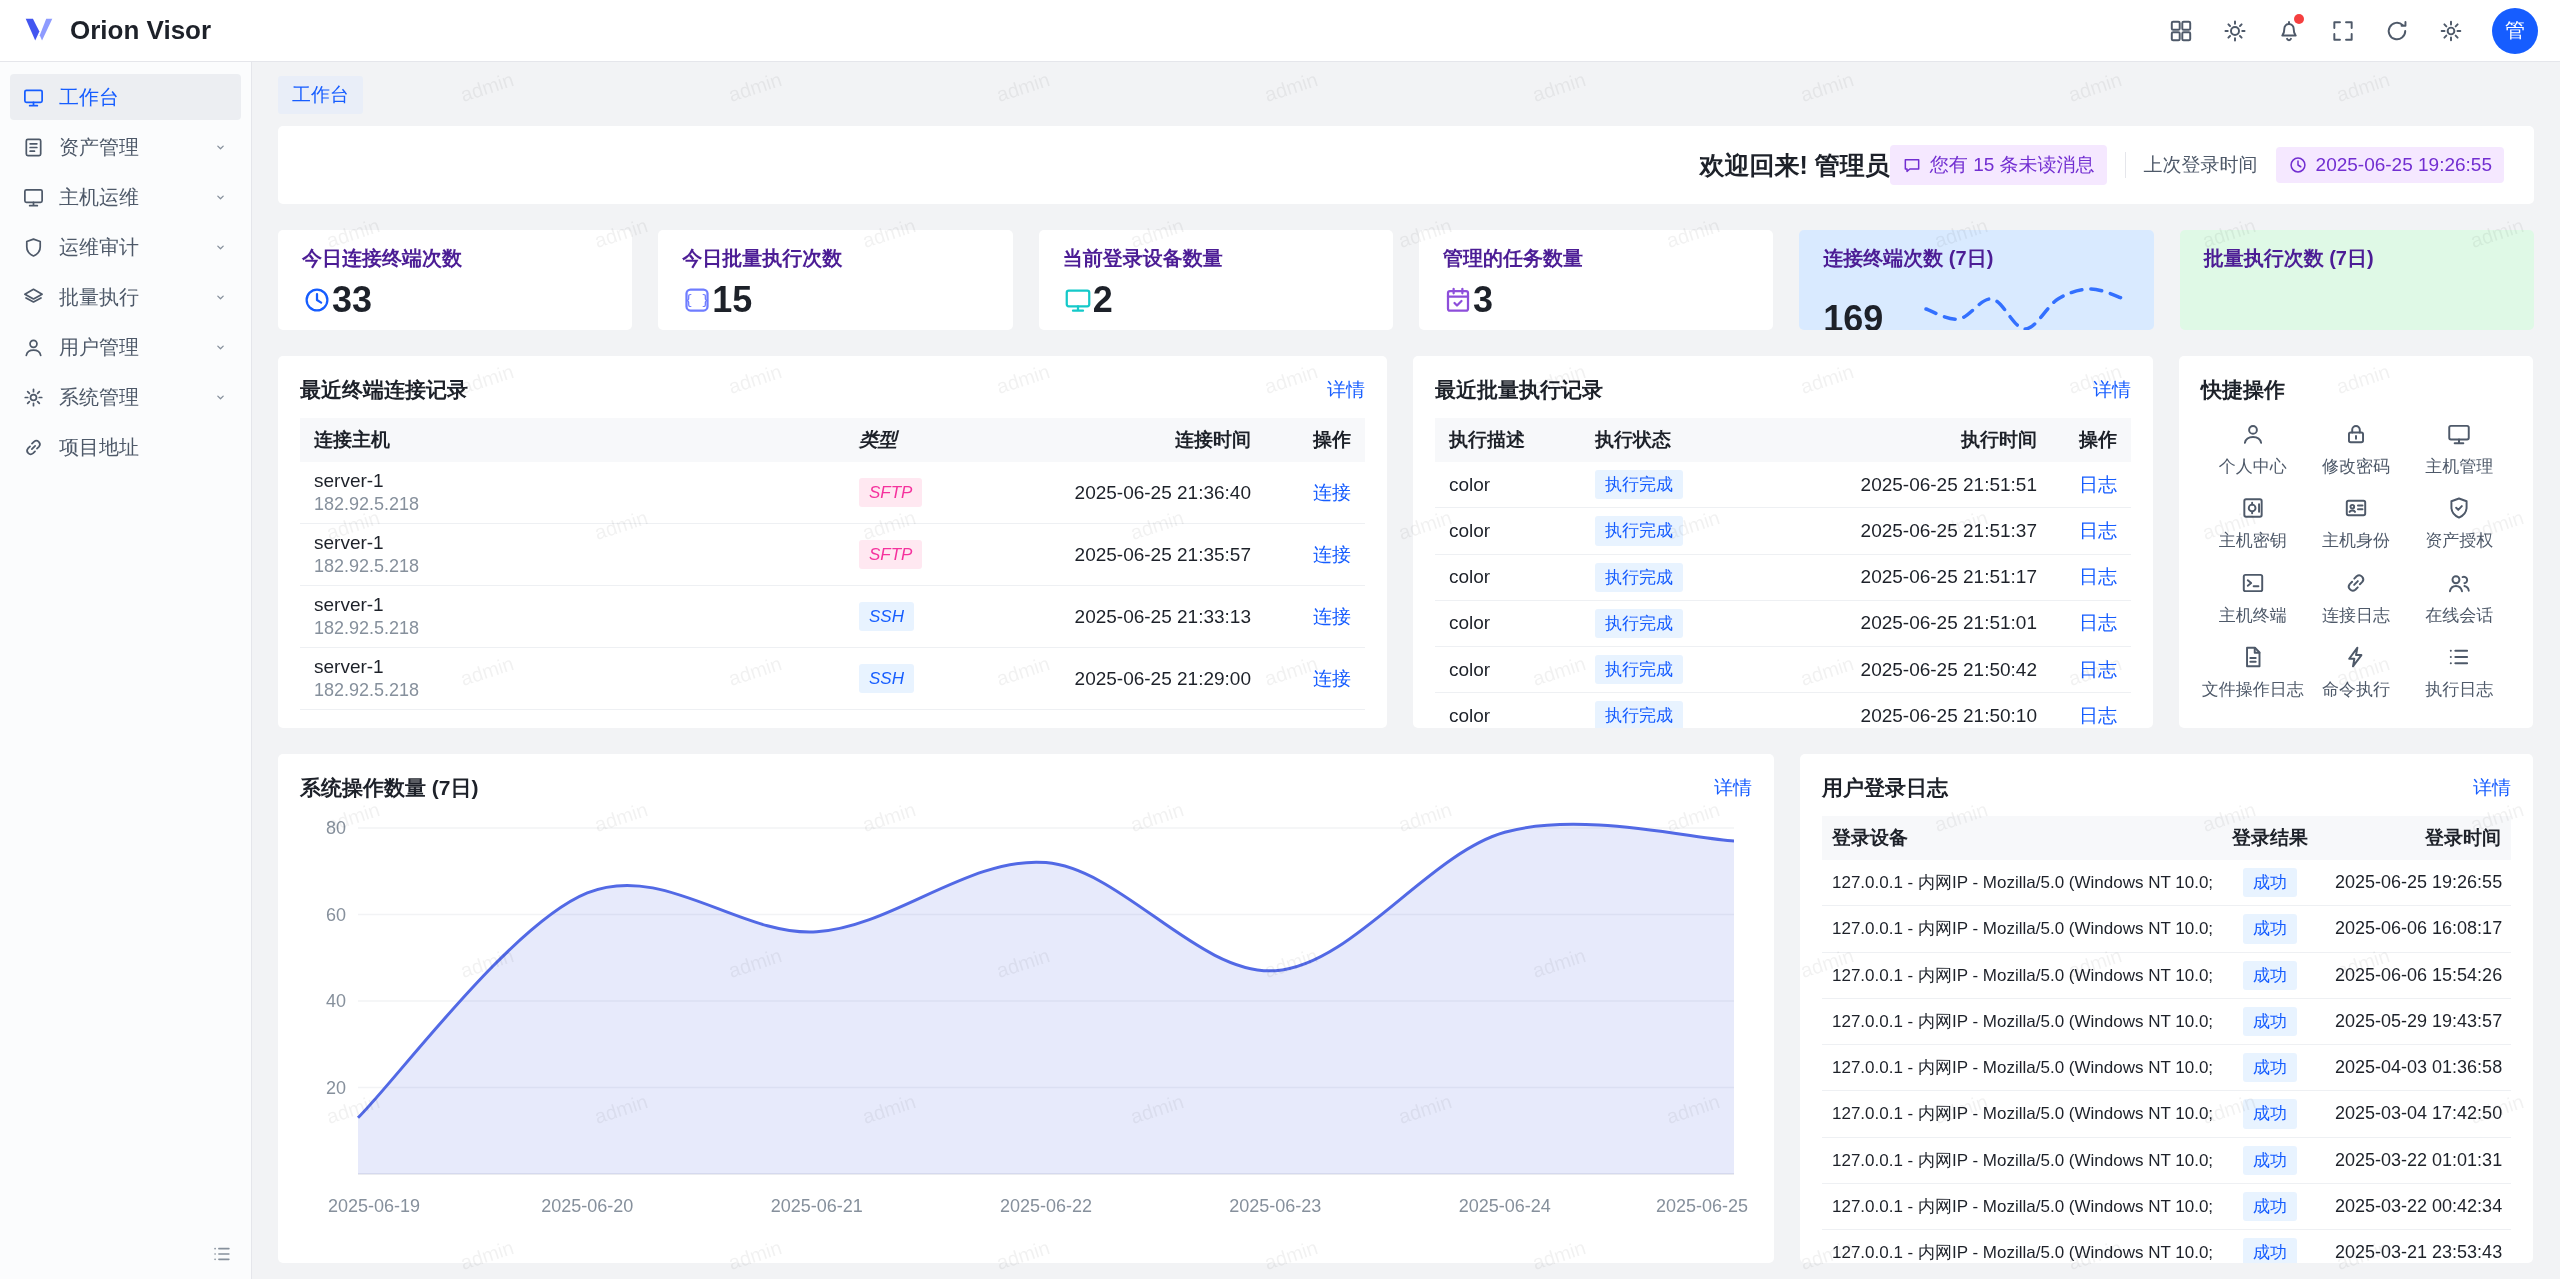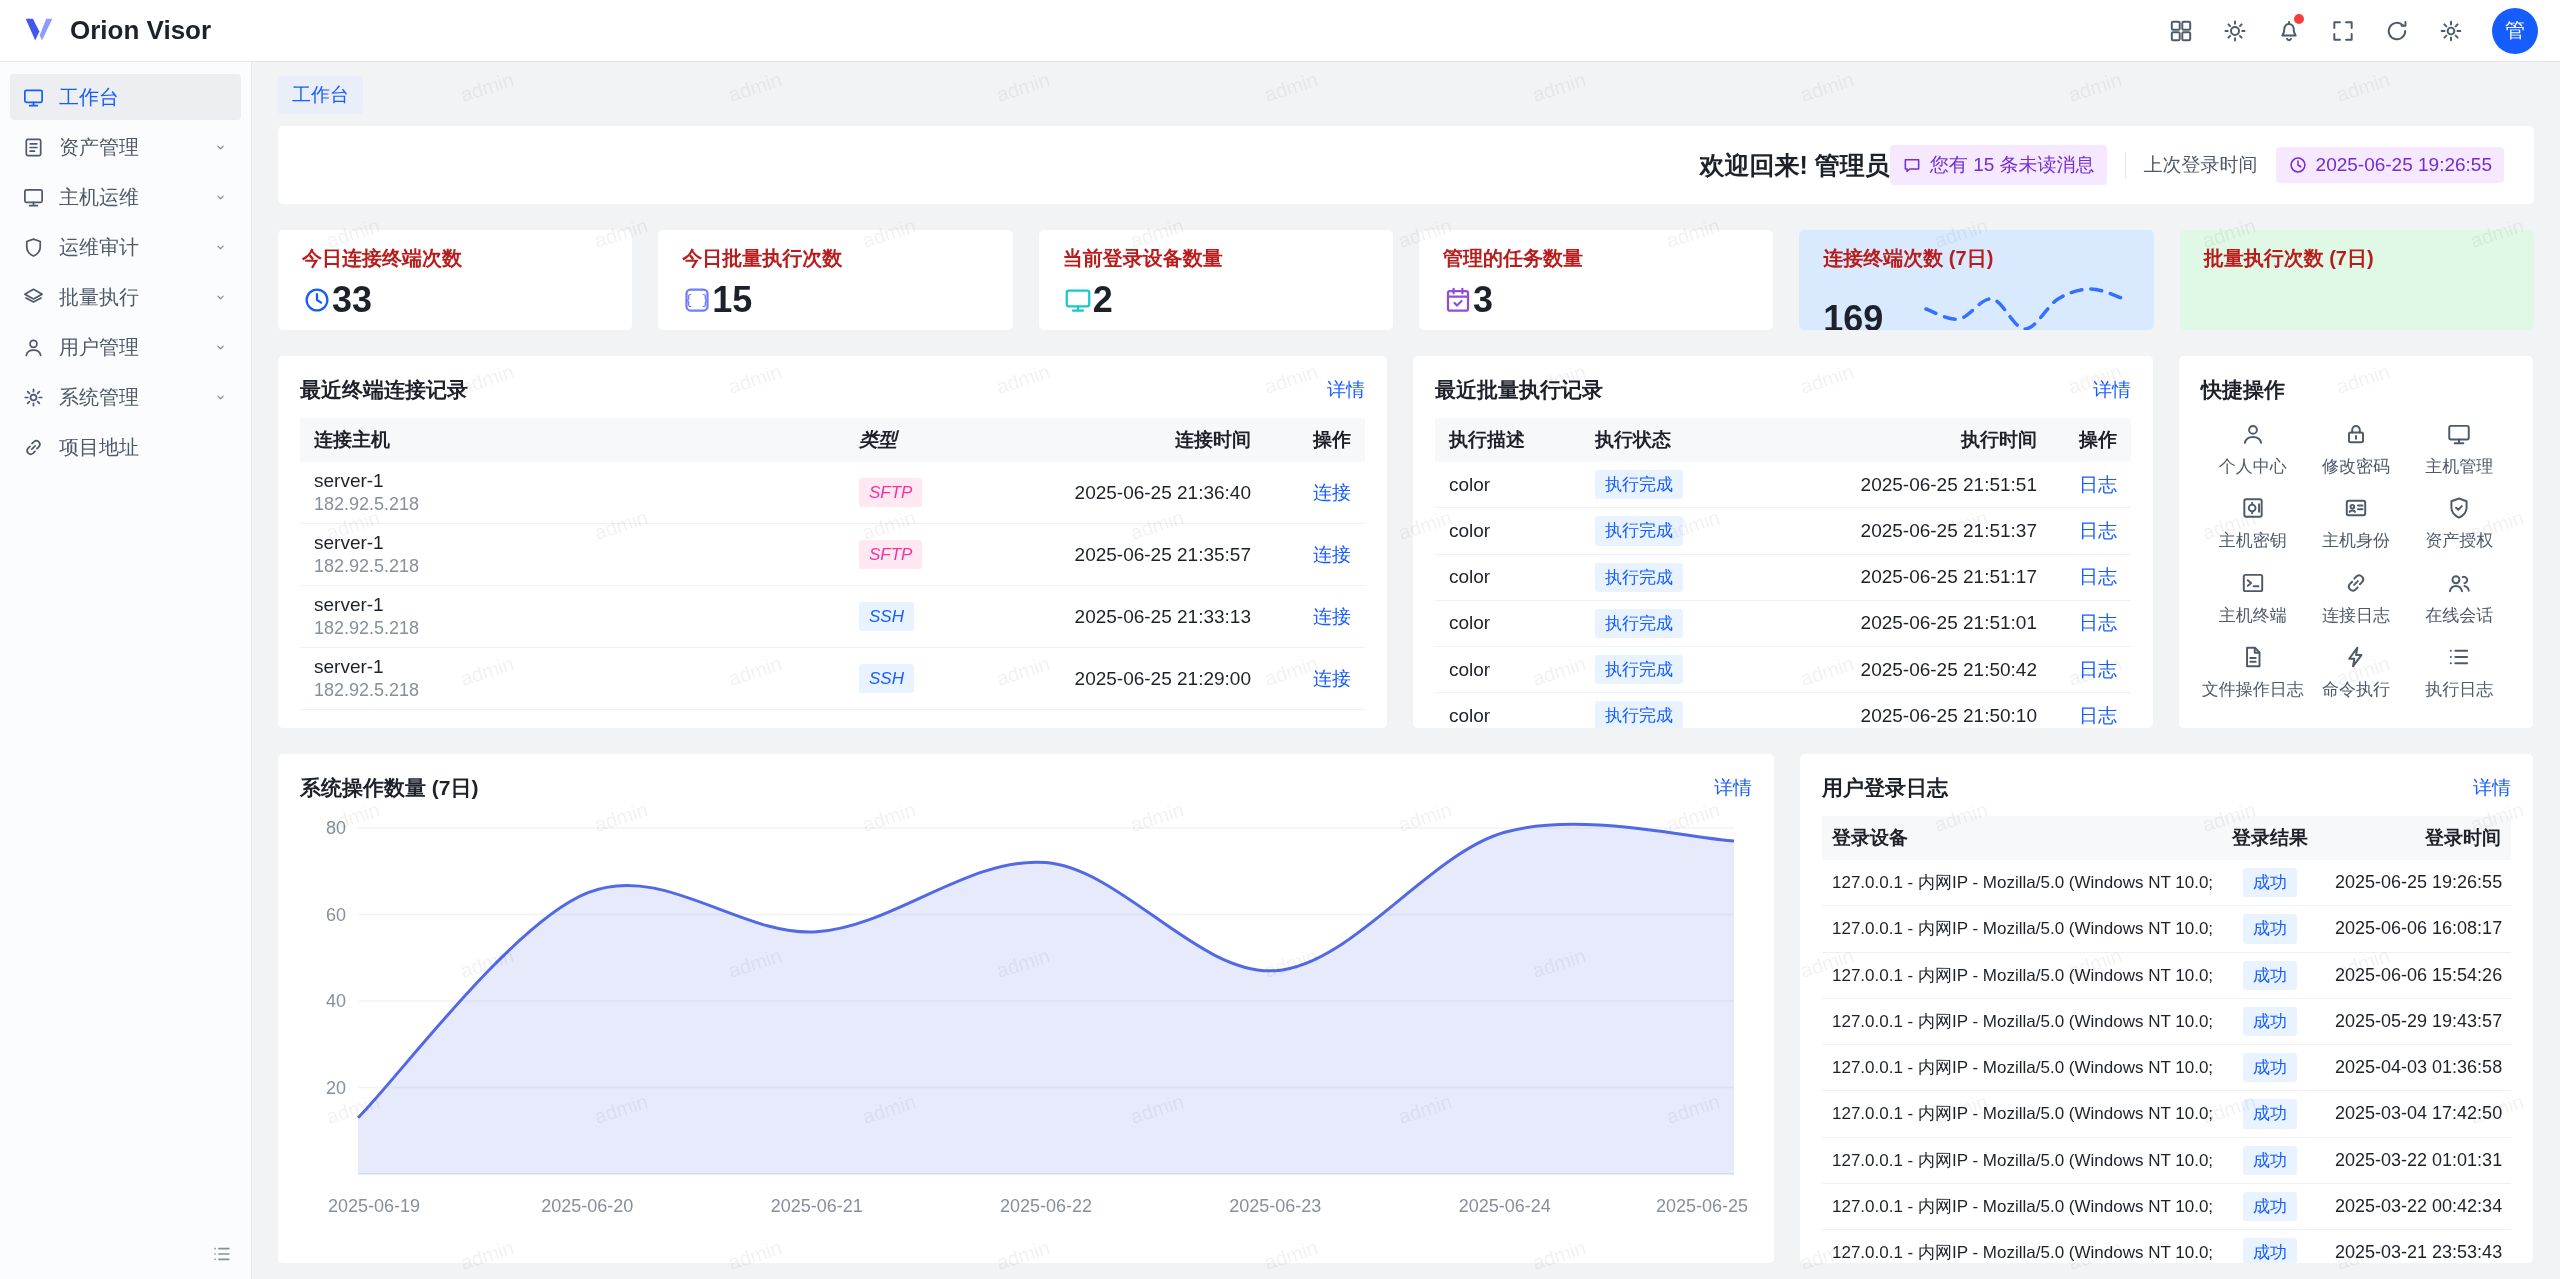--- a/index.html
+++ b/index.html
@@ -64,21 +64,21 @@
   .welcome-right{ display:flex; align-items:center; gap:18px; font-size:19px; color:#4e5969; }
   .pill{
     display:inline-flex; align-items:center; gap:8px; padding:7px 12px; border-radius:4px; font-size:19px;
   }
   .pill .ic{ width:20px; height:20px; }
   .pill-purple{ background:#f5e8ff; color:#722ed1; }
   .vsep{ width:1px; height:26px; background:#e5e6eb; }
   
   .stats-row{ margin-top:26px; display:flex; gap:26px; }
   .stat-card{ flex:1; height:100px; background:#fff; border-radius:5px; padding:15px 24px; overflow:hidden; }
-  .stat-label{ font-size:20px; color:#b91c1c; font-weight:700; white-space:nowrap; }
+  .stat-label{ font-size:20px; color:#4c1d95; font-weight:700; white-space:nowrap; }
   .stat-value-row{ margin-top:10px; display:flex; align-items:center; }
   .stat-value-row .ic{ width:30px; height:30px; }
   .stat-value{ font-size:36px; font-weight:700; color:#1d2129; line-height:1; }
   .stat-body{ margin-top:7px; display:flex; align-items:flex-end; justify-content:space-between; }
   .spark{ flex:none; }
   
   .mid-row{ margin-top:26px; display:flex; gap:26px; height:372px; }
   .mid-row .card{ padding:20px 22px; display:flex; flex-direction:column; overflow:hidden; }
   .mid-card1{ width:1109px; flex:none; }
   .mid-card2{ width:740px; flex:none; }

